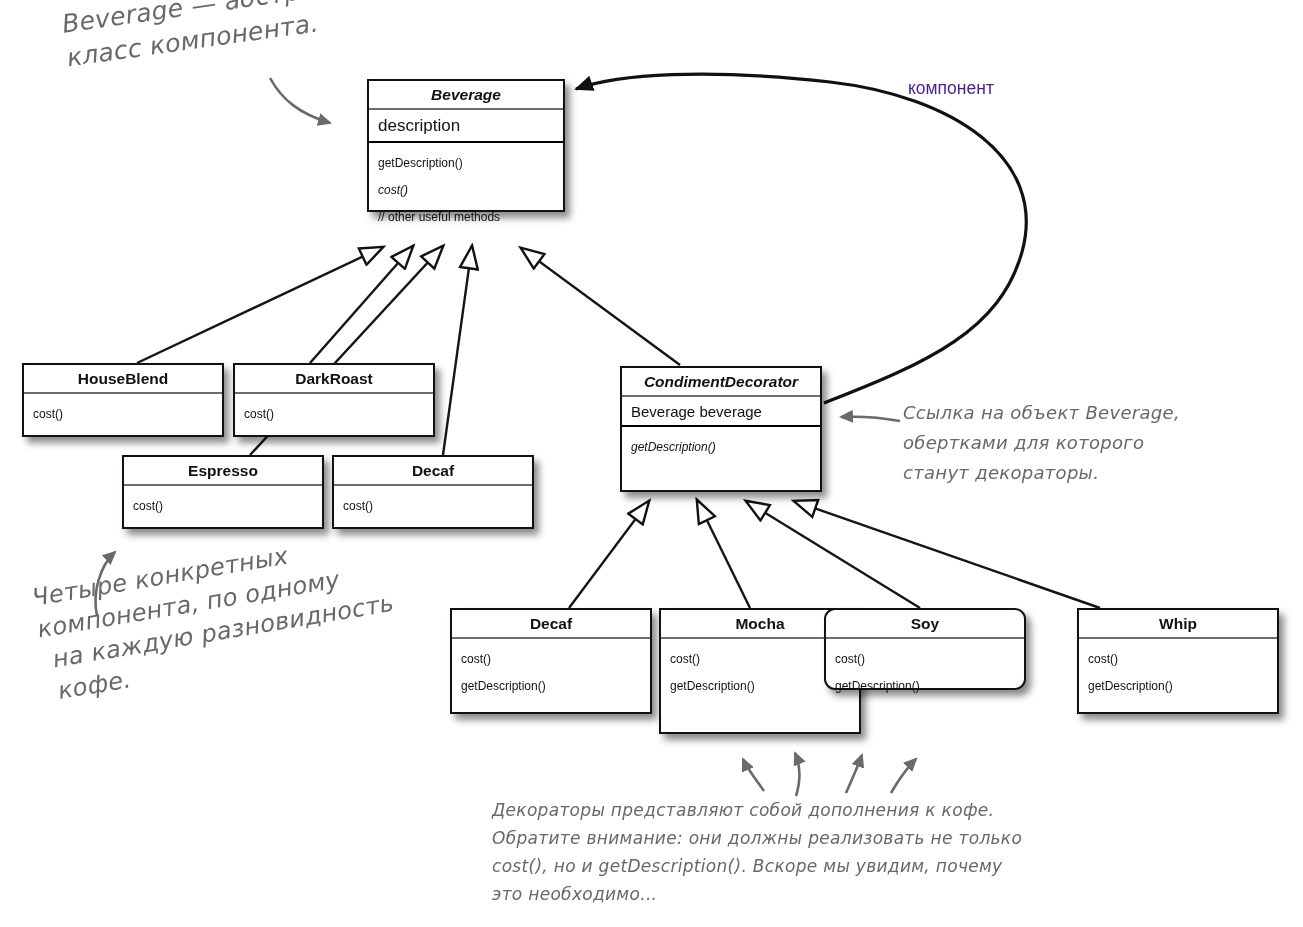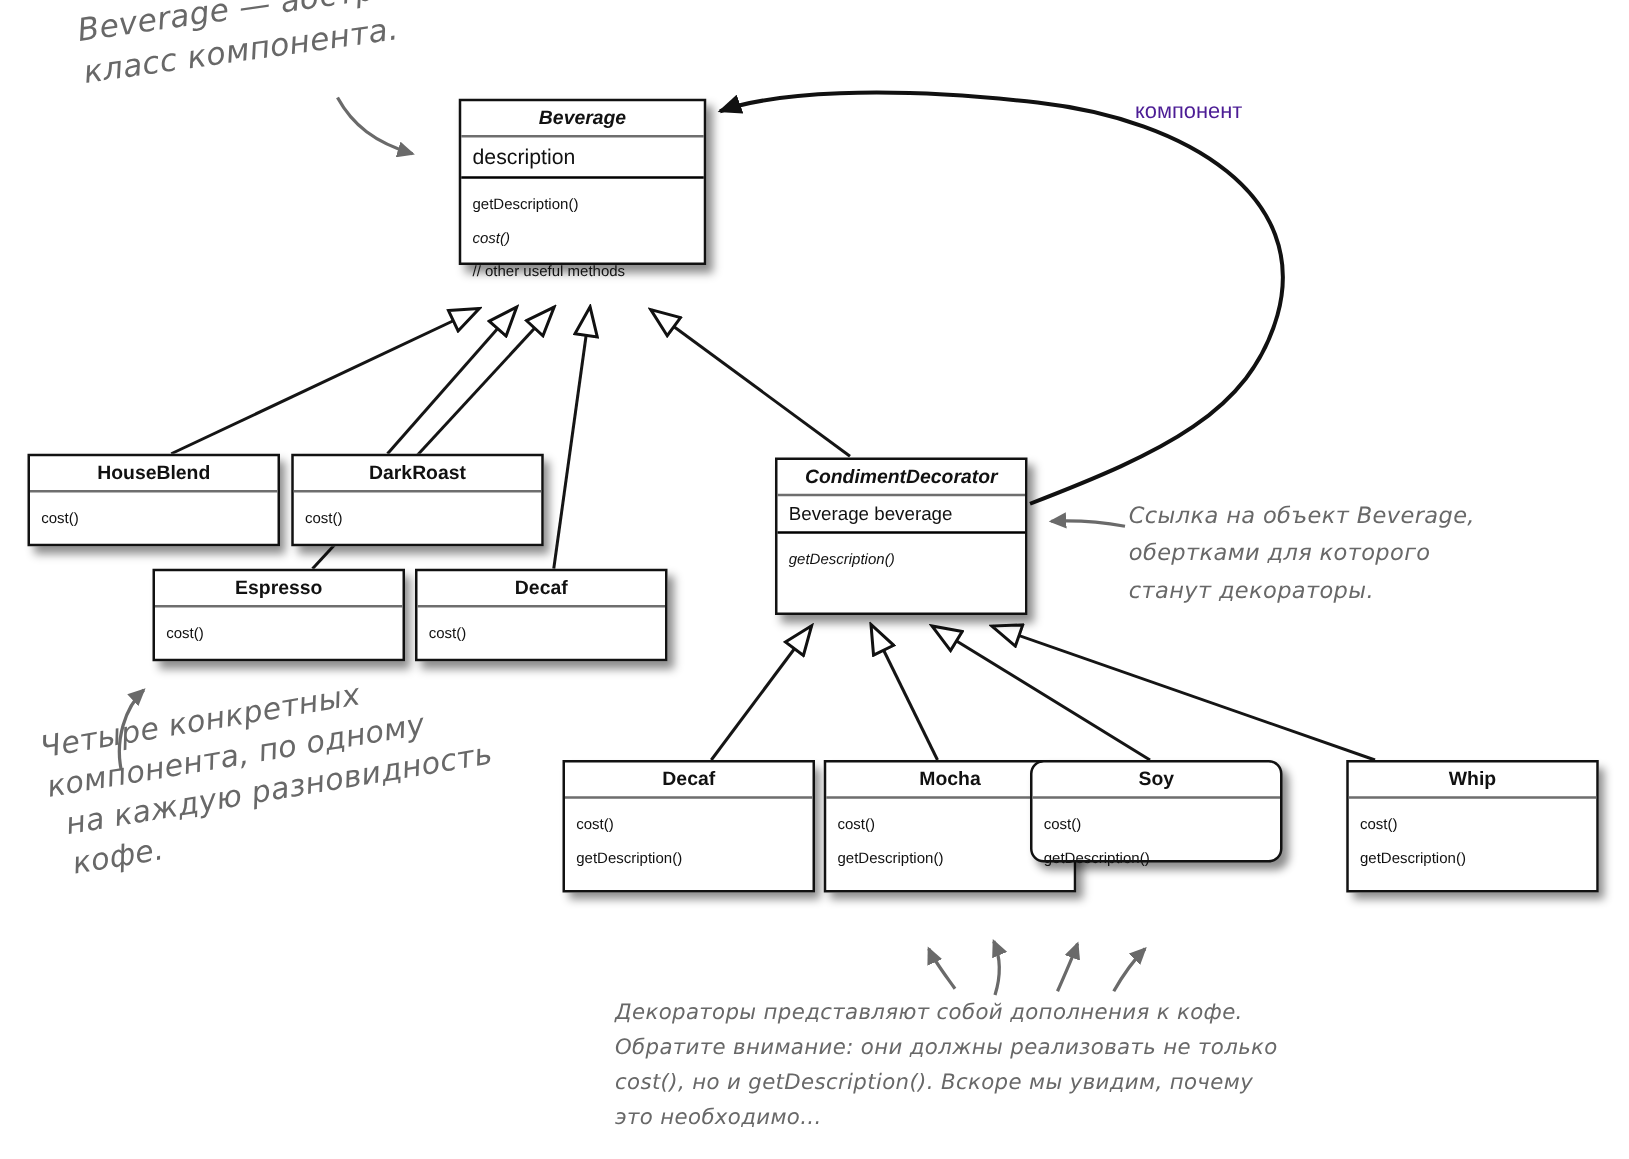--- a/index.html
+++ b/index.html
@@ -125,21 +125,21 @@
   </div>
 
   <div class="uml" style="left:450px;top:608px;width:202px;height:106px;">
     <div class="uml-title">Decaf</div>
     <div class="uml-methods">
       <div class="uml-m">cost()</div>
       <div class="uml-m">getDescription()</div>
     </div>
   </div>
 
-  <div class="uml" style="left:659px;top:608px;width:202px;height:106px;">
+  <div class="uml" style="left:659px;top:608px;width:202px;height:126px;">
     <div class="uml-title">Mocha</div>
     <div class="uml-methods">
       <div class="uml-m">cost()</div>
       <div class="uml-m">getDescription()</div>
     </div>
   </div>
 
   <div class="uml" style="left:824px;top:608px;width:202px;height:82px;border-radius:11px;">
     <div class="uml-title">Soy</div>
     <div class="uml-methods">

